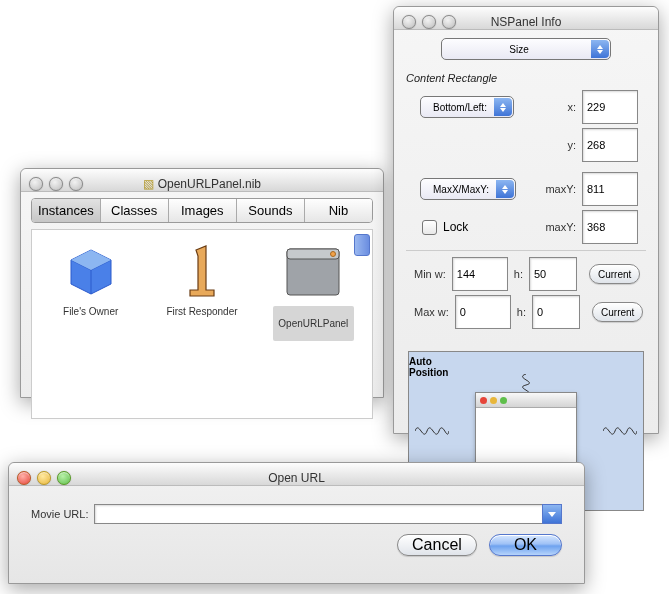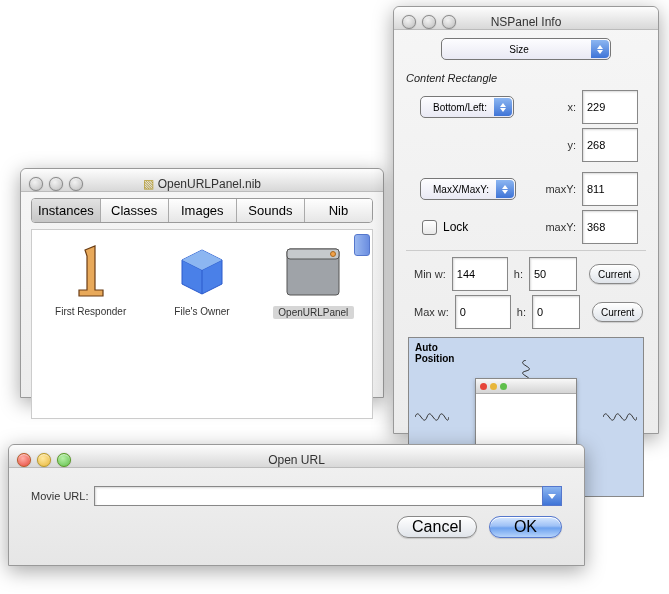--- a/index.html
+++ b/index.html
@@ -99,21 +99,21 @@
     height: 56px;
     margin: 0 auto 6px;
     display: flex;
     align-items: center;
     justify-content: center;
   }
   .nib-label { color: #333; }
   .nib-label.sel {
     background: #d6d6d6;
     border-radius: 2px;
-    padding: 1px 3px;
+    padding: 12px 3px;
   }
 
   
   .aquapop {
     display: inline-flex;
     align-items: center;
     justify-content: center;
     height: 20px;
     background: linear-gradient(#fdfdff,#e9e9f4);
     border: 1px solid #777;
@@ -196,24 +196,24 @@
     background: linear-gradient(#fff,#e8e8e8);
     display: inline-block;
     vertical-align: middle;
   }
   .hr {
     height: 0;
     border-top: 1px solid #ccc;
     margin: 6px 12px;
   }
   .autopos {
-    margin: 8px 14px 14px 14px;
+    margin: 22px 14px 14px 14px;
     border: 1px solid #888;
     background: #c7d7ee;
-    padding: 4px 6px;
+    padding: 4px 0;
     height: 150px;
     position: relative;
   }
   .autopos-title {
     font-size: 10px;
     font-weight: bold;
     line-height: 1.1;
   }
   .ap-center {
     position: absolute;
@@ -286,38 +286,38 @@
     </div>
   </div>
   <div class="tabbar">
     <div class="tab sel">Instances</div>
     <div class="tab">Classes</div>
     <div class="tab">Images</div>
     <div class="tab">Sounds</div>
     <div class="tab">Nib</div>
   </div>
   <div class="nib-body">
-    <div class="nib-item">
-      <div class="nib-icon">
-        <svg width="44" height="56" viewBox="0 0 44 56">
-          <path d="M16 6 L26 2 L26 46 L34 46 L34 52 L10 52 L10 46 L18 46 L18 12 Z" fill="#e8a95a" stroke="#6a3d14" stroke-width="1.2"></path>
-        </svg>
-      </div>
-      <div class="nib-label">First Responder</div>
-    </div>
     <div class="nib-item">
       <div class="nib-icon">
         <svg width="52" height="52" viewBox="0 0 52 52">
           <polygon points="26,4 46,14 46,38 26,48 6,38 6,14" fill="#4a80e8" stroke="#2a5acc"></polygon>
           <polyline points="6,14 26,24 46,14" fill="none" stroke="#2a5acc"></polyline>
           <line x1="26" y1="24" x2="26" y2="48" stroke="#2a5acc"></line>
           <polygon points="26,4 46,14 26,24 6,14" fill="#8cb6f1"></polygon>
         </svg>
       </div>
       <div class="nib-label">File's Owner</div>
+    </div>
+    <div class="nib-item">
+      <div class="nib-icon">
+        <svg width="44" height="56" viewBox="0 0 44 56">
+          <path d="M16 6 L26 2 L26 46 L34 46 L34 52 L10 52 L10 46 L18 46 L18 12 Z" fill="#e8a95a" stroke="#6a3d14" stroke-width="1.2"></path>
+        </svg>
+      </div>
+      <div class="nib-label">First Responder</div>
     </div>
     <div class="nib-item">
       <div class="nib-icon">
         <svg width="56" height="50" viewBox="0 0 56 50">
           <rect x="2" y="2" width="52" height="46" rx="3" fill="#9fa3a8" stroke="#555"></rect>
           <rect x="2" y="2" width="52" height="10" rx="3" fill="#c6c9cc" stroke="#555"></rect>
           <circle cx="48" cy="7" r="2.5" fill="#f2a24a" stroke="#a86a22"></circle>
         </svg>
       </div>
       <div class="nib-label sel">OpenURLPanel</div>
@@ -413,21 +413,21 @@
     <div class="ap-center">
       <div class="ap-center-tb">
         <span class="ap-dot" style="background:#e6453a;"></span>
         <span class="ap-dot" style="background:#e8b63b;"></span>
         <span class="ap-dot" style="background:#5fbf4b;"></span>
       </div>
     </div>
   </div>
 </div>
 
-<div class="window" style="left:8px; bottom:28px; width:575px; height:120px; background:linear-gradient(#f2f2f2,#e6e6e6);">
+<div class="window" style="left:8px; bottom:10px; width:575px; height:120px; background:linear-gradient(#f2f2f2,#e6e6e6);">
   <div class="titlebar">
     <div class="traffic">
       <span class="tl tl-close"></span>
       <span class="tl tl-min"></span>
       <span class="tl tl-zoom"></span>
     </div>
     <div class="wtitle">Open URL</div>
   </div>
 
   <div class="row" style="margin:18px 22px 10px 22px;">

